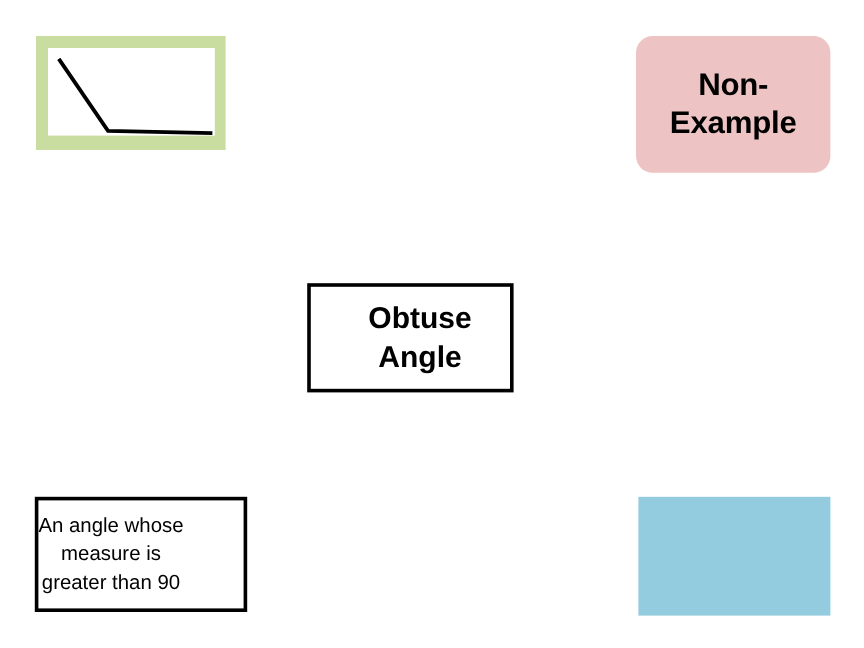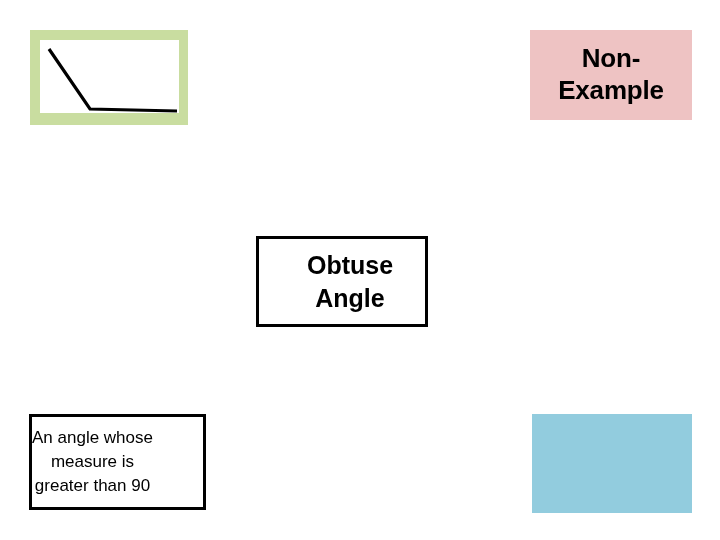--- a/index.html
+++ b/index.html
@@ -43,25 +43,26 @@
     width: 100%;
     height: 100%;
   }
 
   
   .nonexample-tile {
     position: absolute;
     left: 530px;
     top: 30px;
     width: 162px;
-    height: 90px;
+    height: 114px;
     background: #eec3c3;
     display: flex;
     align-items: center;
     justify-content: center;
+    border-radius: 14px;
   }
   .nonexample-label {
     font-size: 26px;
     font-weight: bold;
     line-height: 1.22;
     color: #000000;
     text-align: center;
     white-space: pre-line;
     letter-spacing: -0.2px;
   }

